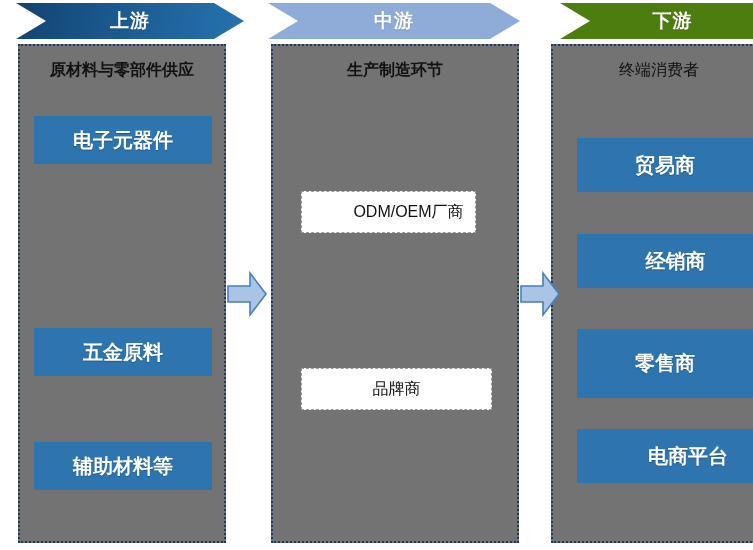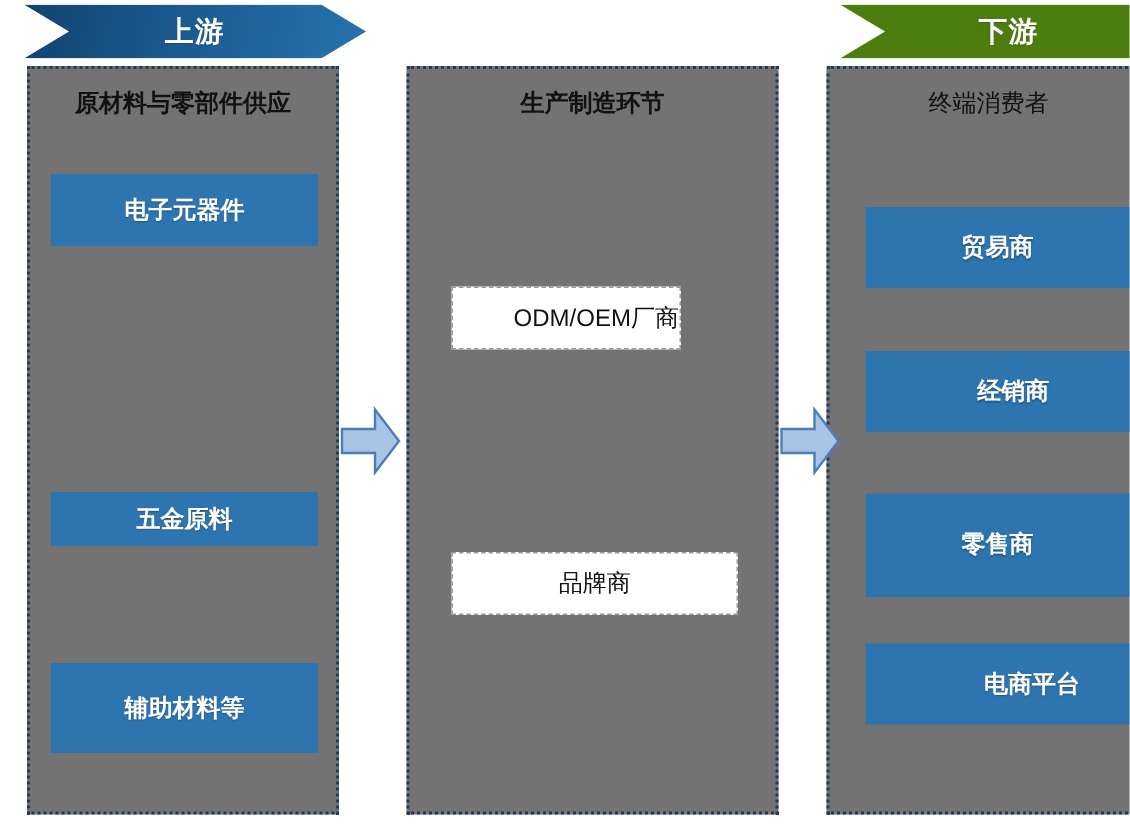--- a/index.html
+++ b/index.html
@@ -80,21 +80,21 @@
     padding: 0 6px;
     box-sizing: border-box;
   }
   .panel-title.thin { font-weight: normal; }
 
   
   .blue-box {
     position: absolute;
     background: #2e75b0;
     color: #ffffff;
-    font-size: 16px;
+    font-size: 20px;
     font-weight: bold;
     display: flex;
     align-items: center;
     justify-content: center;
     text-shadow: 0 1px 1px rgba(0,0,0,0.25);
     box-sizing: border-box;
   }
 
   
   .line-box {
@@ -120,42 +120,45 @@
   .arrow-2 { left: 503px; }
 </style>
 </head>
 <body>
 
 <div class="canvas">
 
   <div class="banner banner-up">
     <span class="banner-label">上游</span>
   </div>
+  <div class="banner banner-mid">
+    <span class="banner-label">中游</span>
+  </div>
   <div class="banner banner-down">
     <span class="banner-label">下游</span>
   </div>
 
   <div class="panel panel-up">
     <div class="panel-title">原材料与零部件供应</div>
 
     <div class="blue-box" style="left:14px; top:70px; width:178px; height:48px;">
       <span>电子元器件</span>
     </div>
-    <div class="blue-box" style="left:14px; top:282px; width:178px; height:36px;">
+    <div class="blue-box" style="left:14px; top:282px; width:178px; height:48px;">
       <span>五金原料</span>
     </div>
-    <div class="blue-box" style="left:14px; top:396px; width:178px; height:60px;justify-content:center;">
+    <div class="blue-box" style="left:14px; top:396px; width:178px; height:48px;justify-content:center;">
       <span>辅助材料等</span>
     </div>
   </div>
 
   <div class="panel panel-mid">
     <div class="panel-title">生产制造环节</div>
 
-    <div class="line-box" style="left:28px; top:145px; width:153px; height:42px;padding-left:40px;">
+    <div class="line-box" style="left:28px; top:145px; width:175px; height:42px;padding-left:40px;">
       <span>ODM/OEM厂商</span>
     </div>
     <div class="line-box" style="left:28px; top:322px; width:191px; height:42px;">
       <span>品牌商</span>
     </div>
   </div>
 
   <div class="panel panel-down">
     <div class="panel-title thin">终端消费者</div>
 

